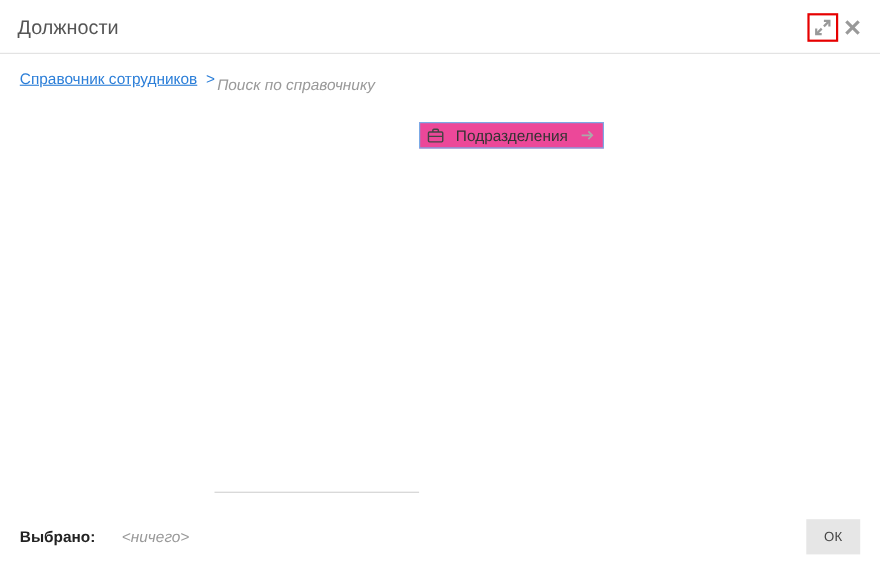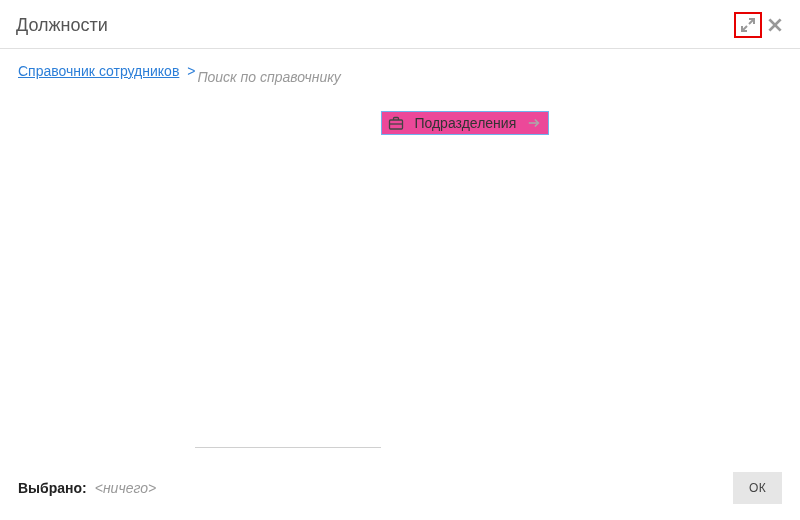--- a/index.html
+++ b/index.html
@@ -130,20 +130,21 @@
     }
     .selected-label {
       font-weight: bold;
       font-size: 14px;
       color: #222;
     }
     .selected-value {
       font-style: italic;
       color: #999;
       font-size: 14px;
+      margin-left: 16px;
     }
     .footer-buttons {
       display: flex;
       gap: 16px;
     }
     .btn {
       background: #e6e6e6;
       border: none;
       padding: 9px 16px;
       font-size: 12px;

